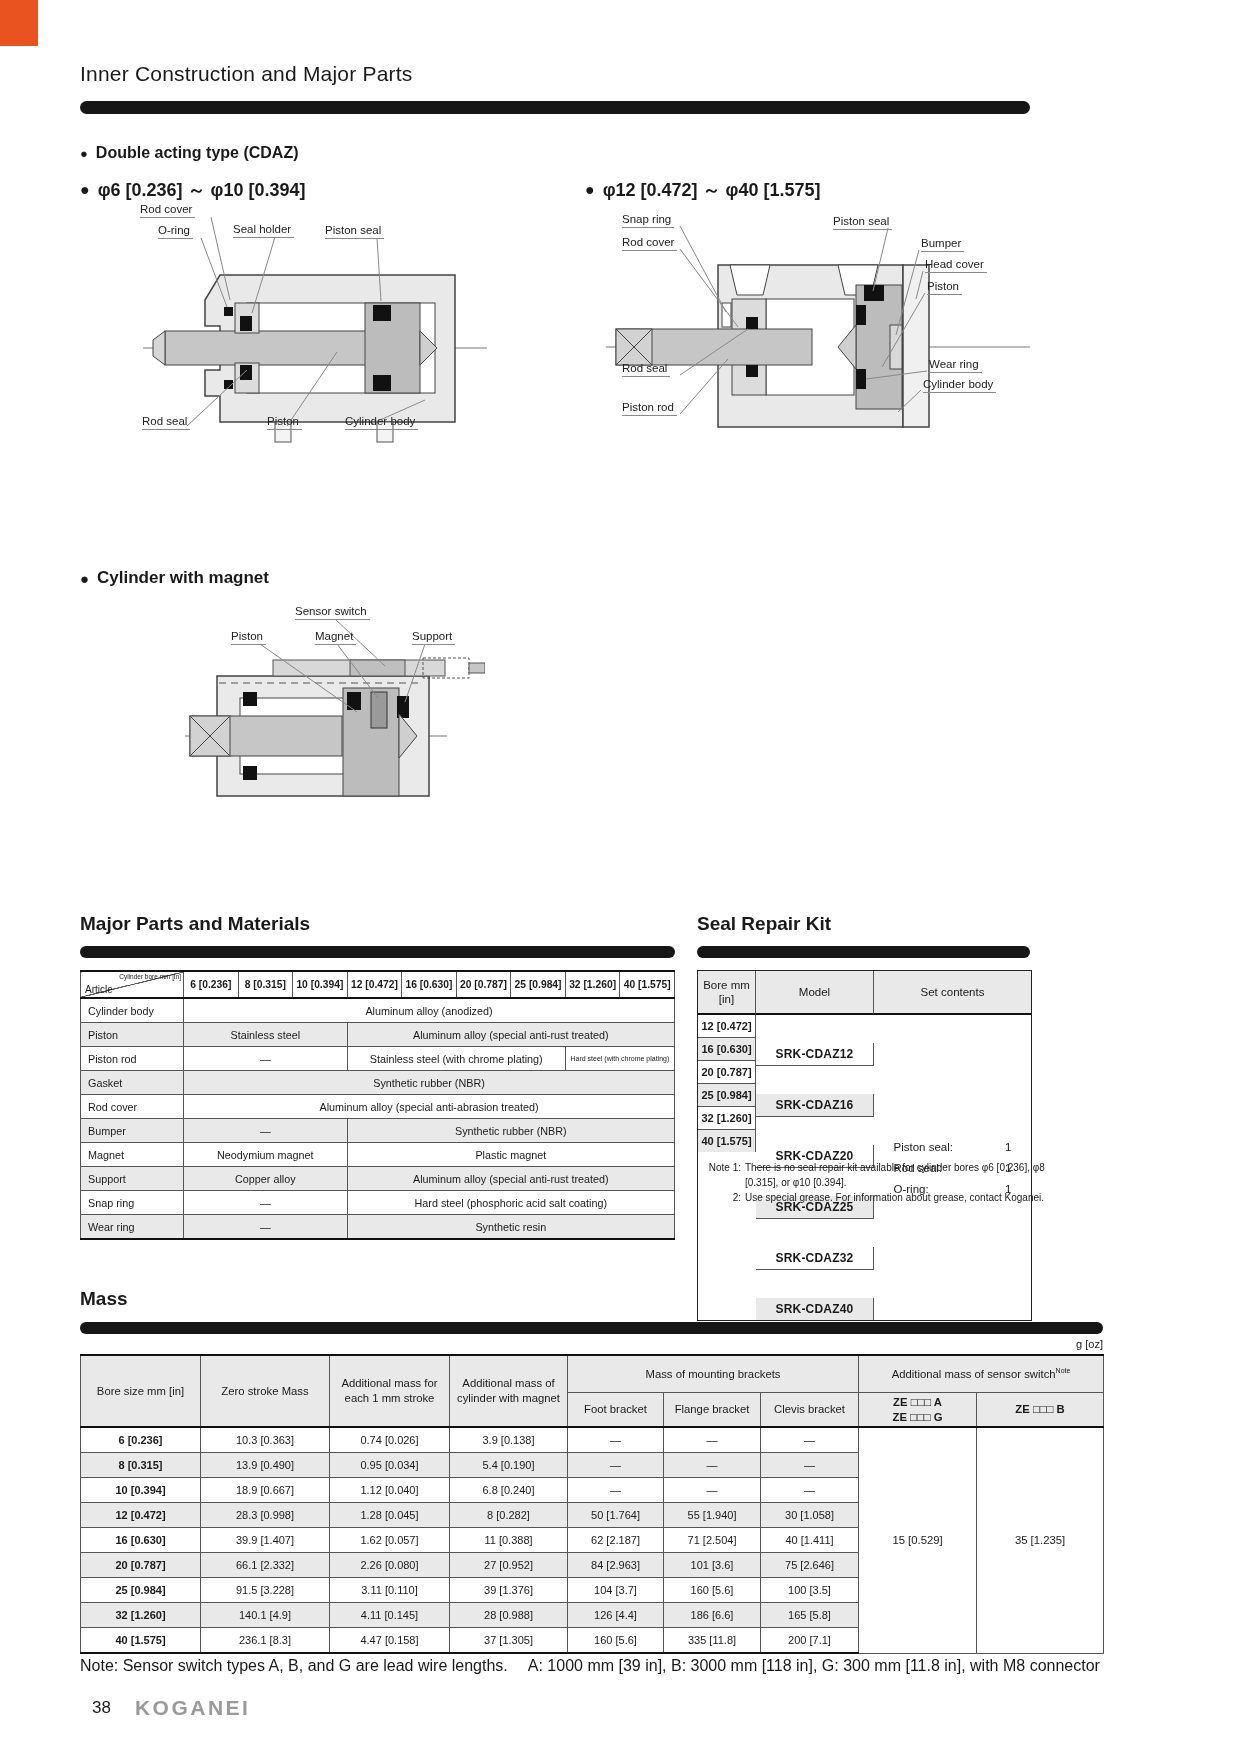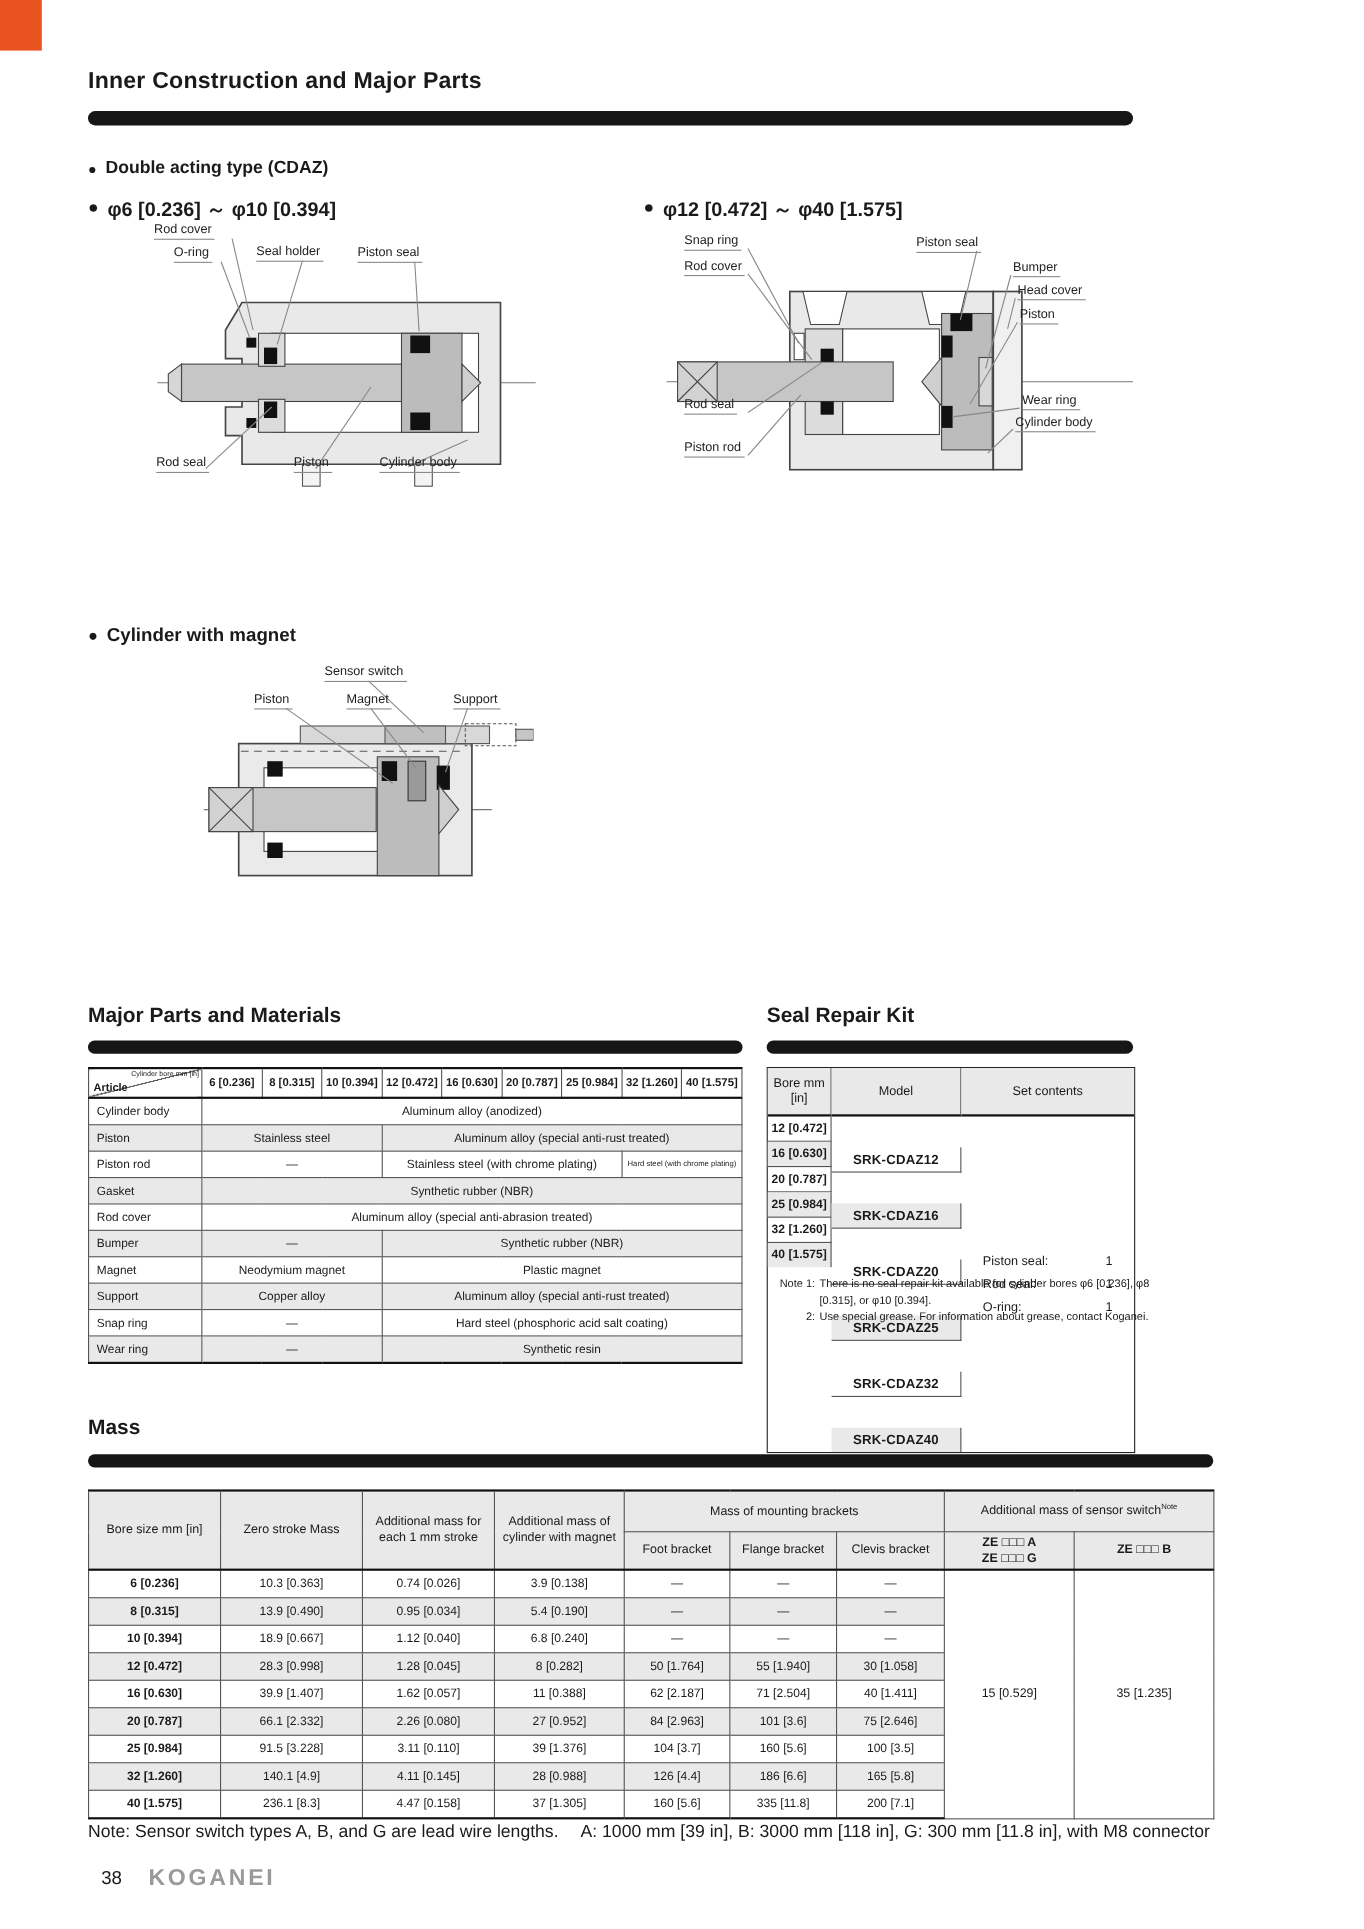--- a/index.html
+++ b/index.html
@@ -2,21 +2,21 @@
 <html><head>
 <meta charset="utf-8">
 <style>
   html,body{margin:0;padding:0;background:#888;}
   .page{position:relative;width:1240px;height:1754px;background:#fff;overflow:hidden;
         font-family:"Liberation Sans",sans-serif;color:#1a1a1a;}
   .abs{position:absolute;}
 
   .corner-tab{left:0;top:0;width:38px;height:46px;background:#e9531f;}
 
-  .h1{left:80px;top:62px;font-size:21px;font-weight:bold;letter-spacing:.2px;}
+  .h1{left:80px;top:62px;font-size:21px;font-weight:normal;letter-spacing:.2px;}
   .rule-bar{height:13px;background:#161616;border-radius:7px;}
   .bar-top{left:80px;top:101px;width:950px;}
   .bullet-head{font-weight:bold;display:flex;align-items:center;gap:8px;}
   .bullet-head .dot{font-size:13px;line-height:1;}
   .bh-da{left:80px;top:144px;font-size:16px;}
   .bh-phi1{left:80px;top:178px;font-size:18px;}
   .bh-phi2{left:585px;top:178px;font-size:18px;}
   .bh-mag{left:80px;top:568px;font-size:17px;}
 
   .diagram{position:absolute;}
@@ -39,21 +39,21 @@
   .mp-table thead th{font-weight:bold;font-size:10.3px;border-top:2px solid #111;height:25px;}
   .mp-table thead{border-bottom:2px solid #111;}
   .mp-table tbody tr:last-child td{border-bottom:2px solid #111;}
   .mp-table tr.alt td{background:#e9e9e9;}
   .mp-table td.article{text-align:left;padding-left:7px;background:#fff;}
   .mp-table tr.alt td.article{background:#e9e9e9;}
   .mp-table td.small-text{font-size:7px;white-space:normal;line-height:1.05;}
   .corner-cell{position:relative;background:
       linear-gradient(to right bottom,transparent 48.8%,#555 48.8%,#555 51.2%,transparent 51.2%);}
   .corner-top{position:absolute;top:1px;right:2px;font-size:6.5px;font-weight:normal;}
-  .corner-bottom{position:absolute;bottom:2px;left:4px;font-size:10px;font-weight:bold;}
+  .corner-bottom{position:absolute;bottom:2px;left:4px;font-size:10px;font-weight:normal;}
 
   
   .sk-grid{left:697px;top:970px;width:333px;display:grid;grid-template-columns:58px 118px 1fr;
            border:1.5px solid #222;font-size:11px;}
   .sk-col{display:flex;flex-direction:column;}
   .sk-hcell{height:42px;background:#e9e9e9;display:flex;align-items:center;justify-content:center;
             text-align:center;border-bottom:2px solid #111;border-right:1px solid #555;
             font-size:11.5px;line-height:1.25;}
   .sk-col:last-child .sk-hcell{border-right:none;}
   .sk-cell{height:22px;display:flex;align-items:center;justify-content:center;
@@ -359,20 +359,21 @@
         <span class="note-text">There is no seal repair kit available for cylinder bores φ6 [0.236], φ8 [0.315], or φ10 [0.394].</span>
       </div>
       <div class="note-row">
         <span class="note-label">2:</span>
         <span class="note-text">Use special grease. For information about grease, contact Koganei.</span>
       </div>
     </div>
 
   <div class="abs sec-head mass-head">Mass</div>
   <div class="abs rule-bar mass-bar"></div>
+  <div class="abs mass-unit">g [oz]</div>
 
   <table class="abs mass-table">
     <colgroup>
       <col style="width:120px">
         <col style="width:129px">
         <col style="width:120px">
         <col style="width:118px">
       <col style="width:96px">
         <col style="width:97px">
         <col style="width:98px">

